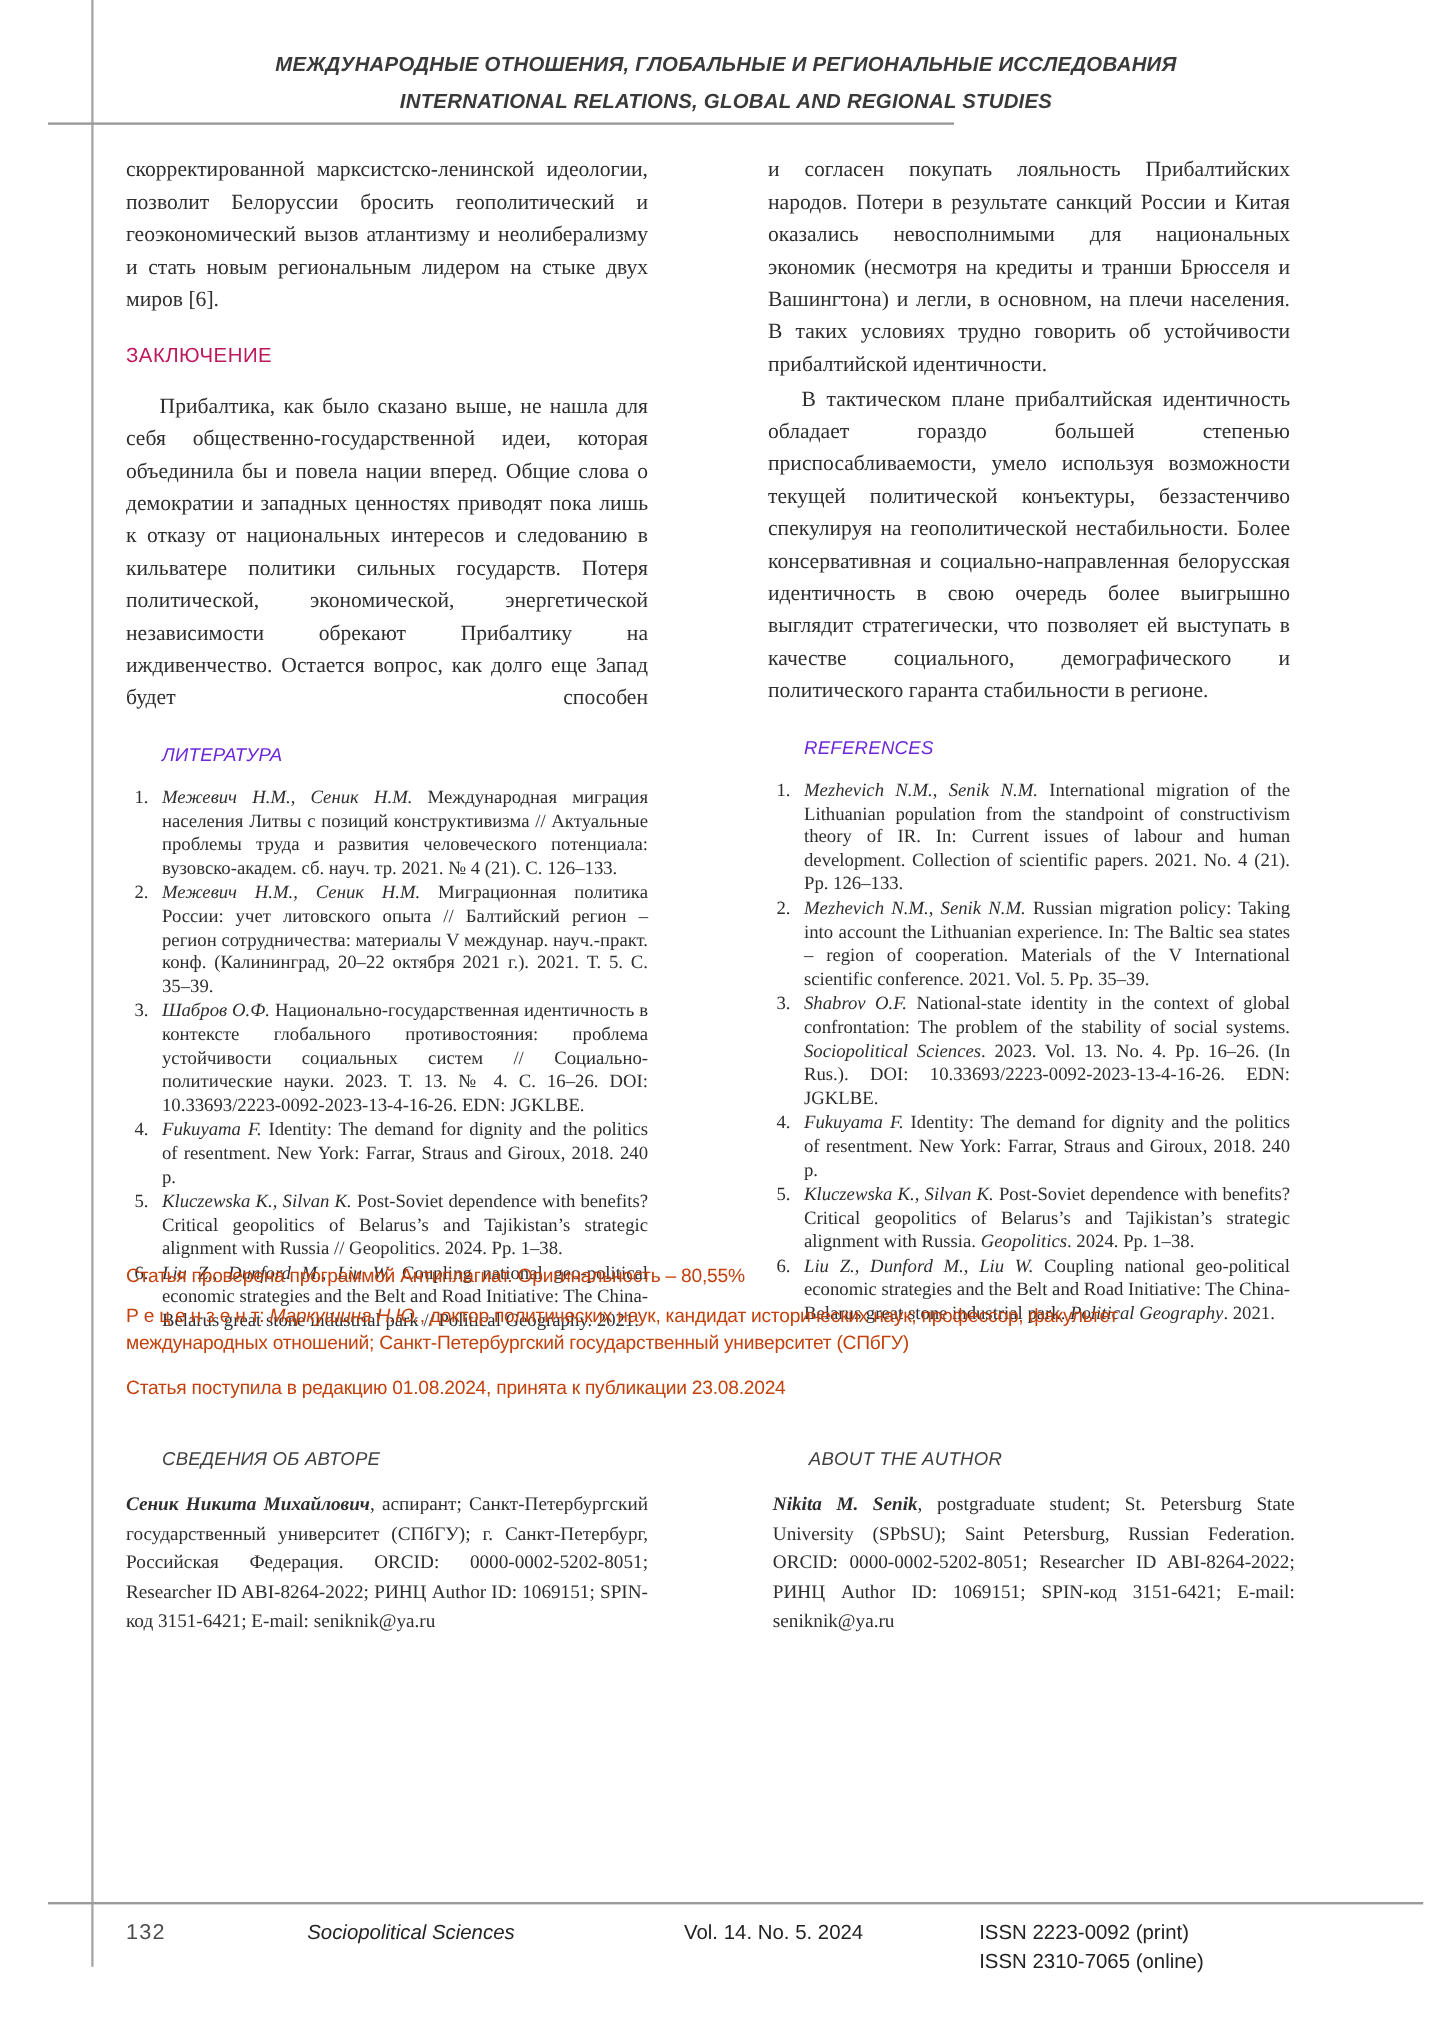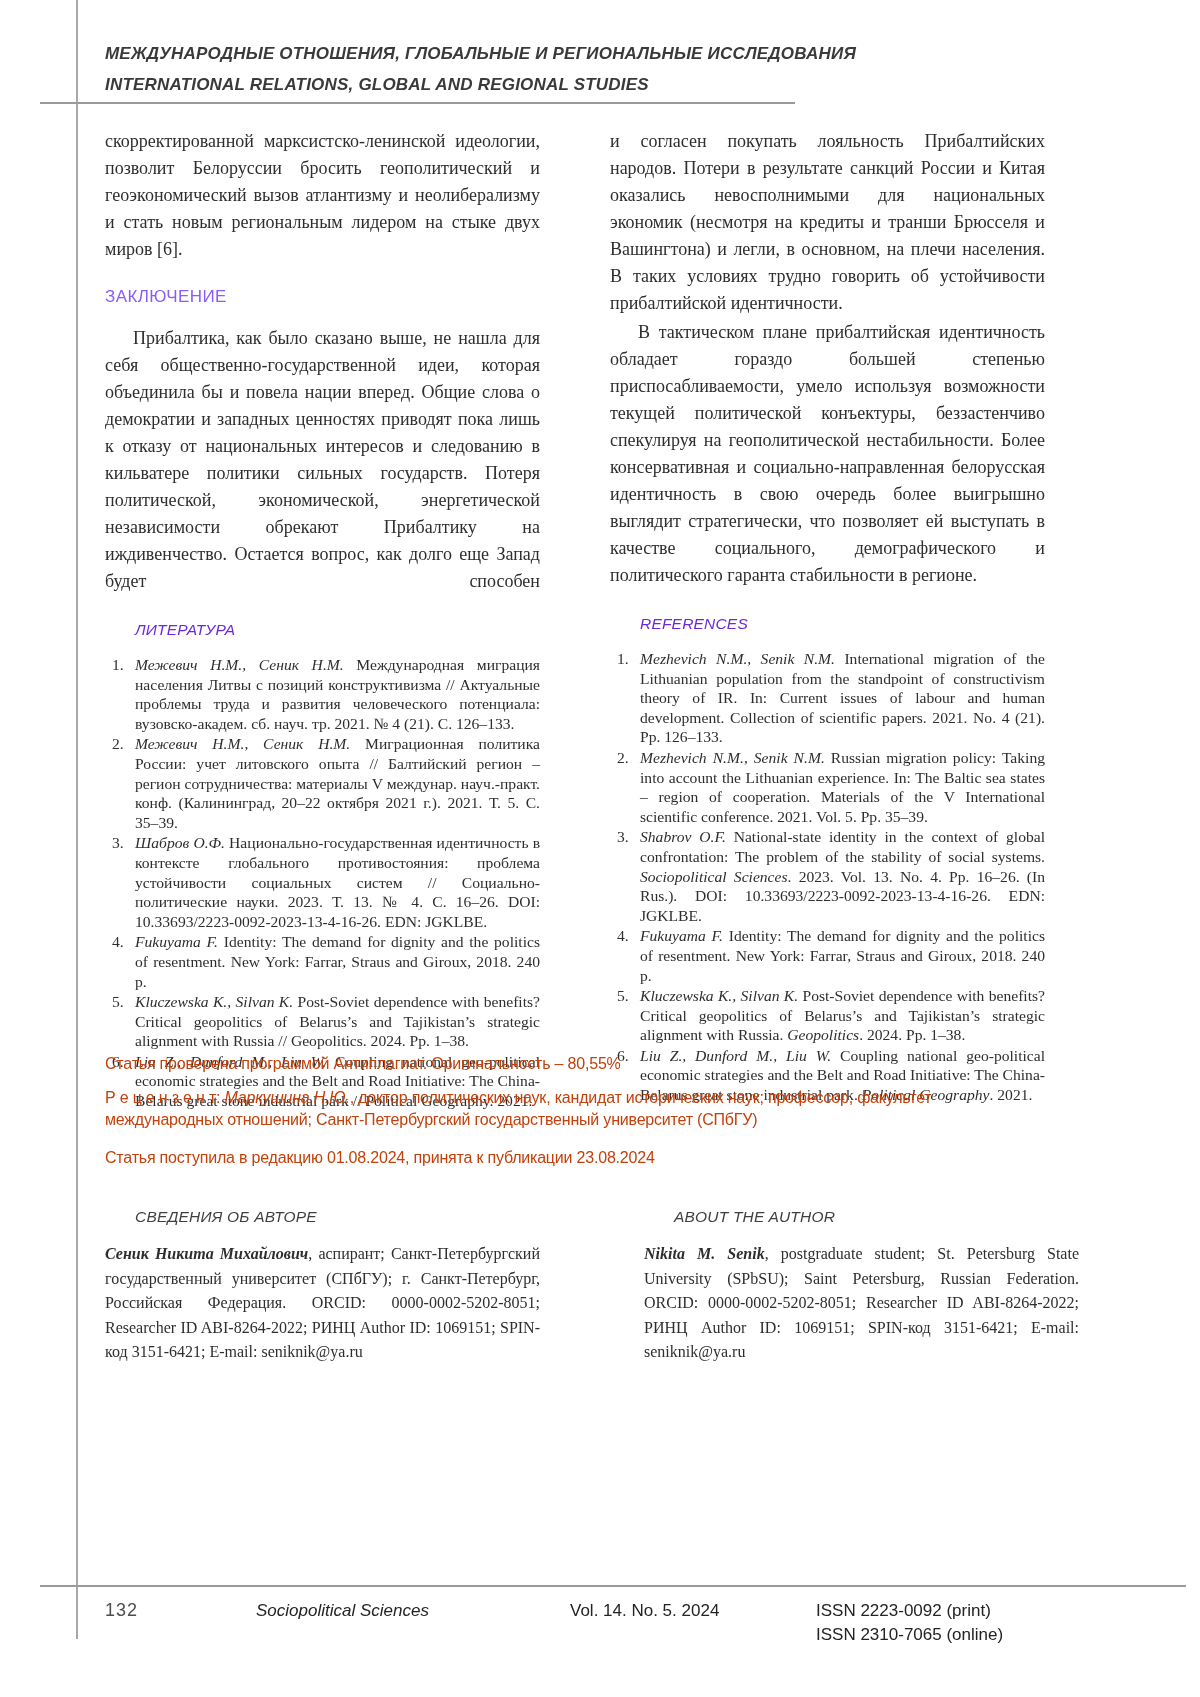--- a/index.html
+++ b/index.html
@@ -7,33 +7,33 @@
         color:#2e2e2e;font-family:"Liberation Serif","DejaVu Serif",serif;}
   
   .v-rule{position:absolute;left:76px;top:0;width:2px;height:1639px;background:#a8a8a8;}
   .h-rule-header{position:absolute;left:40px;top:102px;width:755px;height:2px;background:#9a9a9a;}
   .h-rule-footer{position:absolute;left:40px;top:1585px;width:1146px;height:2px;background:#9a9a9a;}
 
   
   .running-head{position:absolute;left:105px;top:38px;width:1000px;
     font-family:"Liberation Sans","DejaVu Sans",sans-serif;
     font-style:italic;font-weight:bold;font-size:17px;line-height:31px;
-    color:#3a3a3a;letter-spacing:.2px;}
+    color:#3a3a3a;letter-spacing:.2px;text-align:center;}
 
   
   .content{position:absolute;left:105px;top:128px;width:940px;}
-  .cols{display:flex;gap:70px;}
+  .cols{display:flex;gap:100px;}
   .col{width:435px;flex:0 0 435px;}
 
   .body-p{font-size:18px;line-height:27px;text-align:justify;margin:0 0 2px 0;hyphens:auto;}
   .body-p.indent{text-indent:28px;}
   .body-p.force-last{text-align-last:justify;}
 
   h2.section{font-family:"Liberation Sans","DejaVu Sans",sans-serif;
-    font-size:17px;font-weight:500;color:#8b5cf6;letter-spacing:.4px;
+    font-size:17px;font-weight:500;color:#be185d;letter-spacing:.4px;
     margin:24px 0 18px 0;}
 
   h3.list-head{font-family:"Liberation Sans","DejaVu Sans",sans-serif;
     font-style:italic;font-weight:normal;font-size:15.5px;color:#6d28d9;
     margin:26px 0 16px 30px;letter-spacing:.2px;}
 
   ol.refs{margin:0;padding:0;list-style:none;counter-reset:ref;}
   ol.refs li{position:relative;counter-increment:ref;padding-left:30px;
     font-size:15.6px;line-height:19.6px;text-align:justify;margin-bottom:1px;hyphens:auto;}
   ol.refs li::before{content:counter(ref) ".";position:absolute;left:7px;}

